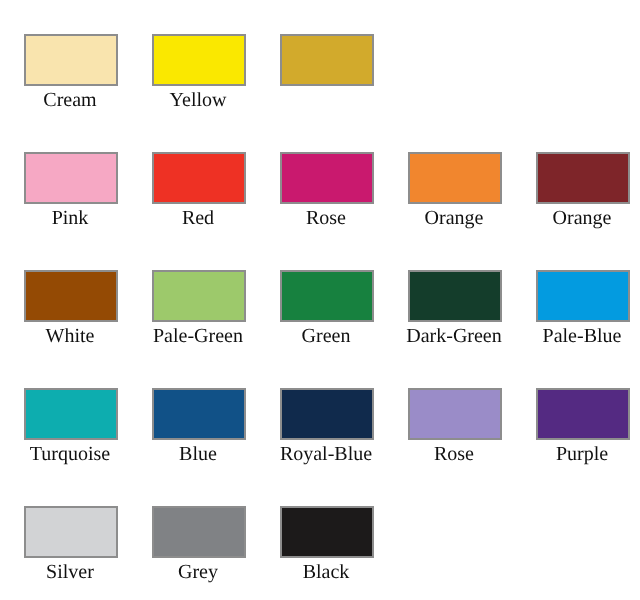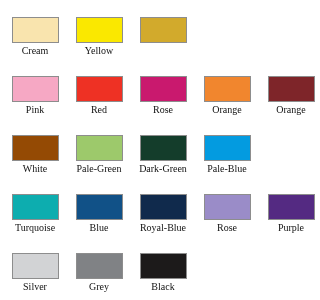--- a/index.html
+++ b/index.html
@@ -95,20 +95,24 @@
     <div class="palette-row">
       <div class="swatch-cell">
         <div class="swatch-chip" style="background-color: rgb(148, 74, 4); border-color: rgb(141, 141, 141);"></div>
         <div class="swatch-label">White</div>
       </div>
       <div class="swatch-cell">
         <div class="swatch-chip" style="background-color: rgb(157, 201, 107); border-color: rgb(141, 141, 141);"></div>
         <div class="swatch-label">Pale-Green</div>
       </div>
       <div class="swatch-cell">
+        <div class="swatch-chip" style="background-color: rgb(23, 129, 63); border-color: rgb(141, 141, 141);"></div>
+        <div class="swatch-label">Green</div>
+      </div>
+      <div class="swatch-cell">
         <div class="swatch-chip" style="background-color: rgb(20, 61, 43); border-color: rgb(141, 141, 141);"></div>
         <div class="swatch-label">Dark-Green</div>
       </div>
       <div class="swatch-cell">
         <div class="swatch-chip" style="background-color: rgb(3, 155, 224); border-color: rgb(141, 141, 141);"></div>
         <div class="swatch-label">Pale-Blue</div>
       </div>
     </div>
     <div class="palette-row">
       <div class="swatch-cell">

